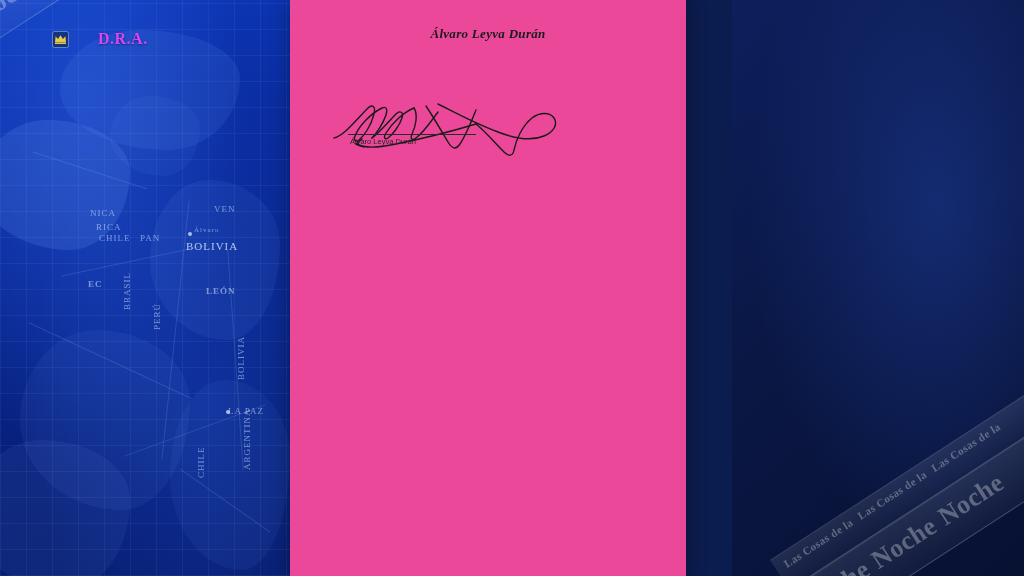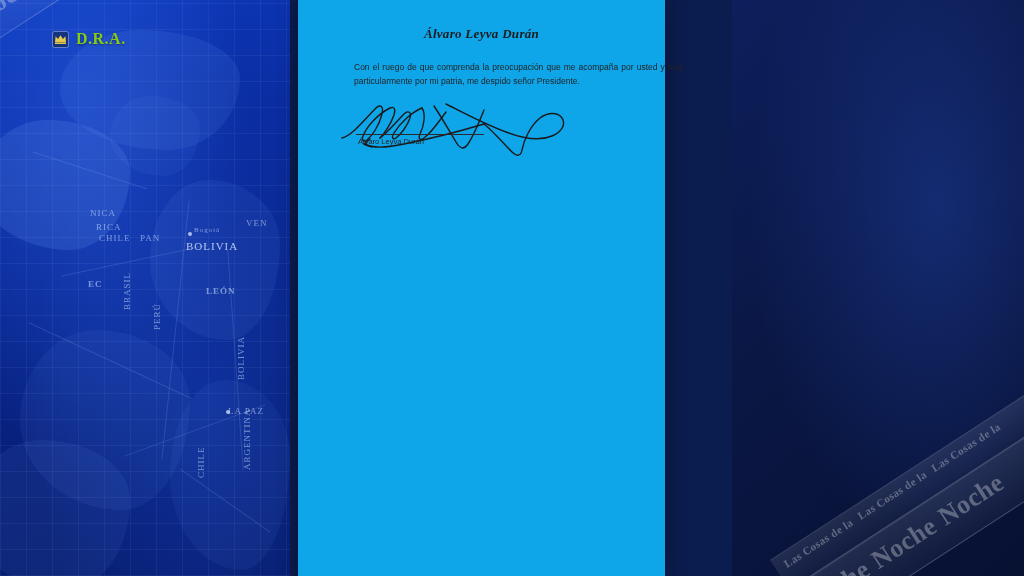--- a/index.html
+++ b/index.html
@@ -77,24 +77,23 @@
     width: 292px; height: 576px;
     background:
       radial-gradient(ellipse at 70% 35%, rgba(24,50,130,0.75) 0%, rgba(8,18,60,0) 65%),
       linear-gradient(135deg, #0d1f5c 0%, #0a1744 45%, #071132 100%);
   }
 
   
   .document {
     position: absolute;
     left: 290px; top: 0;
-    width: 367px; height: 576px;
-    background: #0ea5e9;
+    width: 396px; height: 576px;
+    background: #ec4899;
     box-shadow: 0 0 18px rgba(0,0,0,0.35);
-    margin-left: 8px;
   }
   .doc-heading {
     position: absolute;
     top: 26px;
     left: 0; right: 0;
     text-align: center;
     font-family: "Liberation Serif", serif;
     font-style: italic;
     font-weight: bold;
     font-size: 13px;
@@ -150,26 +149,27 @@
     align-items: center;
     gap: 7px;
     z-index: 6;
   }
   .logo-mark {
     width: 17px; height: 17px;
     position: relative;
     display: block;
   }
   .logo-text {
-    color: #84cc16;
+    color: #d946ef;
     font-family: "Liberation Serif", serif;
     font-weight: bold;
     font-size: 16px;
     letter-spacing: 0.5px;
     text-shadow: 0 1px 2px rgba(0,0,0,0.4);
+    margin-left: 22px;
   }
 
   
   .wm {
     position: absolute;
     color: rgba(255,255,255,0.30);
     font-family: "Liberation Serif", serif;
     font-weight: bold;
     white-space: nowrap;
     user-select: none;
@@ -241,38 +241,37 @@
     <div class="map-line" style="left:175px;top:200px;width:1px;height:260px;transform:rotate(6deg);"></div>
     <div class="map-line" style="left:235px;top:250px;width:1px;height:220px;transform:rotate(-4deg);"></div>
 
     <div class="map-dot" style="left:188px;top:232px;"></div>
     <div class="map-dot" style="left:226px;top:410px;"></div>
 
     <div class="map-label" style="left:90px;top:208px;">NICA</div>
     <div class="map-label" style="left:96px;top:222px;">RICA</div>
     <div class="map-label" style="left:99px;top:233px;">CHILE</div>
     <div class="map-label" style="left:140px;top:222px;margin-top:11px;">PAN</div>
-    <div class="map-label" style="left:214px;top:218px;margin-left:32px;">VEN</div>
+    <div class="map-label" style="left:214px;top:204px;">VEN</div>
     <div class="map-label" style="left:186px;top:240px;font-size:11px;color:rgba(220,235,255,0.78);">BOLIVIA</div>
-    <div class="map-label" style="left:194px;top:226px;font-size:7px;">Bogotá</div>
+    <div class="map-label" style="left:194px;top:226px;font-size:7px;">Álvaro</div>
     <div class="map-label" style="left:88px;top:279px;font-weight:bold;">EC</div>
     <div class="map-label" style="left:206px;top:286px;font-weight:bold;">LEÓN</div>
     <div class="map-label rot" style="left:122px;top:310px;">BRASIL</div>
     <div class="map-label rot" style="left:152px;top:330px;">PERÚ</div>
     <div class="map-label rot" style="left:236px;top:380px;">BOLIVIA</div>
     <div class="map-label" style="left:228px;top:406px;">LA PAZ</div>
     <div class="map-label rot" style="left:242px;top:470px;">ARGENTINA</div>
     <div class="map-label rot" style="left:196px;top:478px;">CHILE</div>
   </div>
 
   <div class="right-panel"></div>
 
   <div class="document">
     <div class="doc-heading">Álvaro Leyva Durán</div>
-    <div class="doc-body">Con el ruego de que comprenda la preocupación que me acompaña por usted y muy particularmente por mi patria, me despido señor Presidente.</div>
 
     <div class="sig-area">
       <svg class="sig-svg" width="250" height="70" viewBox="0 0 250 70">
         <g fill="none" stroke="#1a1a1a" stroke-width="1.4" stroke-linecap="round" stroke-linejoin="round">
           <path d="M8 46 C18 44, 30 28, 42 16 C46 12, 50 14, 48 22 C45 34, 38 44, 33 48 C30 50, 27 49, 29 44 C33 34, 44 22, 56 16 C60 14, 62 17, 60 23 C57 32, 50 42, 46 46"></path>
           <path d="M46 46 C54 40, 62 30, 70 22 C74 18, 78 20, 76 26 C73 35, 66 43, 62 46 C59 48, 57 46, 60 41 C66 31, 78 20, 88 16"></path>
           <path d="M88 16 C92 22, 90 34, 86 42 C84 47, 86 49, 90 46 C98 40, 106 28, 112 20"></path>
           <path d="M100 14 C108 26, 116 40, 122 50 C126 57, 130 58, 134 52 C140 43, 146 28, 150 18"></path>
           <path d="M112 12 C128 20, 150 32, 172 40 C190 47, 206 49, 218 44 C228 40, 232 32, 228 26 C224 20, 214 20, 206 26 C196 34, 190 48, 188 58 C187 64, 183 65, 178 60 C170 52, 160 40, 150 32"></path>
           <path d="M150 32 C130 38, 100 46, 70 52 C52 56, 38 56, 30 52"></path>

